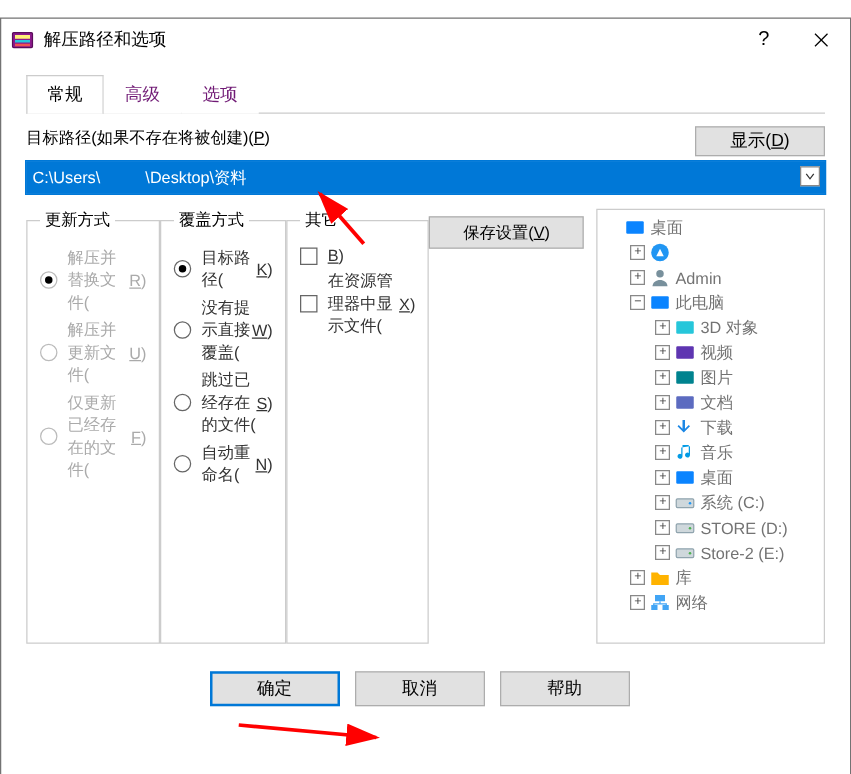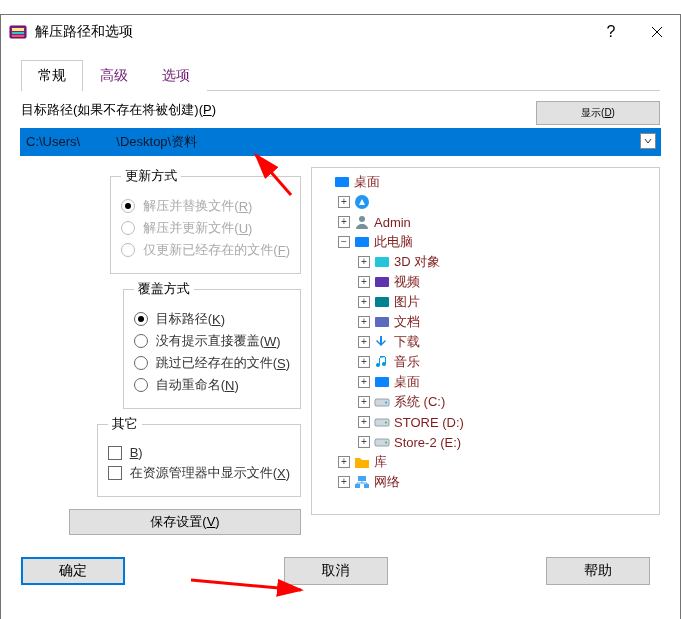--- a/index.html
+++ b/index.html
@@ -12,31 +12,31 @@
   .win-btn.help { font-family: serif; font-size: 16px; }
   .win-btn.close svg { width: 12px; height: 12px; }
 
   .client { padding: 10px 20px 18px 20px; position: relative; }
 
   .tabstrip { display: flex; border-bottom: 1px solid #ccc; margin-bottom: 10px; }
   .tab { padding: 6px 16px 6px 16px; font-size: 14px; color: #701a75; border: 1px solid transparent; border-bottom: none; position: relative; top: 1px; background: #fff; }
   .tab.active { border-color: #ccc; color: #000; background: #fff; }
 
   .main-row { display: flex; gap: 10px; }
-  .left-col { flex: 0 0 280px; display: flex; flex-direction: column; align-items: flex-end; }
+  .left-col { flex: 0 0 280px; display: flex; flex-direction: row; }
   .right-col { flex: 1; display: flex; flex-direction: column; }
 
   .path-row { display: flex; align-items: flex-start; gap: 8px; margin-bottom: 4px; }
   .path-label { font-size: 13px; color: #000; }
   .path-label .underline { text-decoration: underline; }
-  .show-btn, .newfolder-btn { width: 124px; height: 24px; font-size: 10px; background: #e1e1e1; border: 1px solid #adadad; }
+  .show-btn, .newfolder-btn { width: 104px; height: 24px; font-size: 14px; background: #e1e1e1; border: 1px solid #adadad; }
 
   .path-input-row { display: flex; gap: 8px; margin-bottom: 6px; }
   .combo { position: relative; flex: 1; }
-  .combo input { width: 100%; height: 26px; border: 1px solid #0078d7; outline: 1px solid #0078d7; font-size: 13px; padding: 2px 22px 2px 4px; color: #0f172a; background: #0078d7; }
+  .combo input { width: 100%; height: 26px; border: 1px solid #0078d7; outline: 1px solid #0078d7; font-size: 13px; padding: 2px 22px 2px 4px; color: #ffffff; background: #0078d7; }
   .combo input::selection { background: #0078d7; color: #fff; }
   .combo .dd { position: absolute; right: 4px; top: 4px; width: 16px; height: 16px; display:flex; align-items:center; justify-content:center; background:#fff; border:1px solid #888;}
   .combo .dd svg { width: 8px; height: 8px; }
 
   fieldset { border: 1px solid #ccc; margin: 6px 0 0 0; padding: 8px 10px 10px 10px; font-size: 13px; }
   legend { padding: 0 4px; font-size: 13px; color: #000; }
   .opt-row { display: flex; align-items: center; margin: 4px 0; font-size: 13px; color: #333; }
   .opt-row.disabled { color: #aaa; }
   .opt-row .radio, .opt-row .cb { width: 14px; height: 14px; margin-right: 8px; border-radius: 50%; border: 1px solid #666; display:flex; align-items:center; justify-content:center; flex-shrink:0;}
   .opt-row.disabled .radio { border-color: #bbb; }
@@ -45,23 +45,23 @@
   .opt-row .underline { text-decoration: underline; }
 
   .save-btn { width: 232px; height: 26px; margin-top: 12px; font-size: 13px; background: #e1e1e1; border: 1px solid #adadad; }
 
   .tree { border: 1px solid #ccc; height: 348px; overflow: auto; font-size: 13px; padding: 4px 2px; margin-top: 6px; }
   .tree-node { display: flex; align-items: center; height: 20px; white-space: nowrap; }
   .tree-indent { display:inline-block; }
   .expander { width: 12px; height: 12px; border: 1px solid #888; display:inline-flex; align-items:center; justify-content:center; font-size:10px; line-height:1; margin-right: 4px; color:#444; flex-shrink:0;}
   .expander.none { border:none; }
   .node-icon { width: 16px; height: 16px; margin-right: 4px; display:inline-flex; align-items:center; justify-content:center; flex-shrink:0;}
-  .node-label { color: #7f1d1d; }
-
-  .btn-row { display: flex; justify-content: space-between; gap: 12px; margin-top: 22px; padding-right: 10px;}
+  .node-label { color: #737373; }
+
+  .btn-row { display: flex; justify-content: center; gap: 12px; margin-top: 22px; padding-right: 10px;}
   .dlg-btn { width: 104px; height: 28px; font-size: 14px; background: #e1e1e1; border: 1px solid #adadad; }
   .dlg-btn.default { border: 2px solid #0078d7; }
 
   
   .arrow { position: absolute; pointer-events: none; }
 </style>
 </head>
 <body>
 
 <div class="window">

